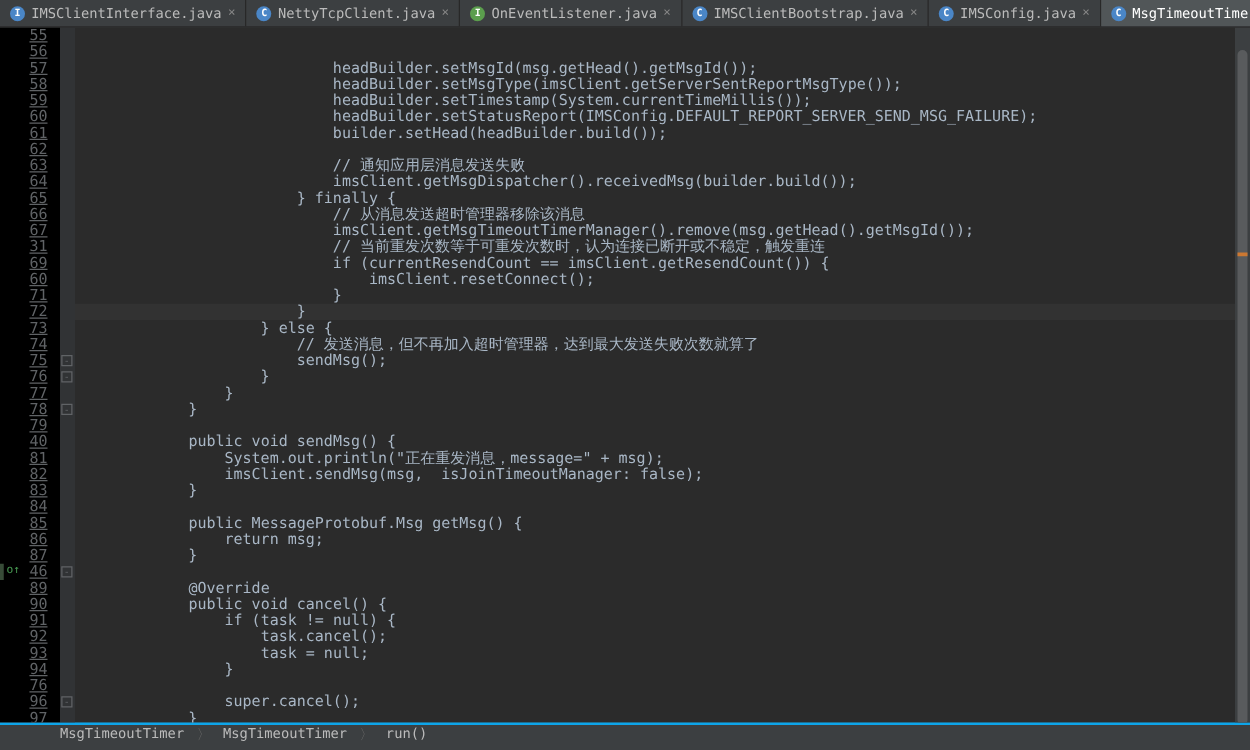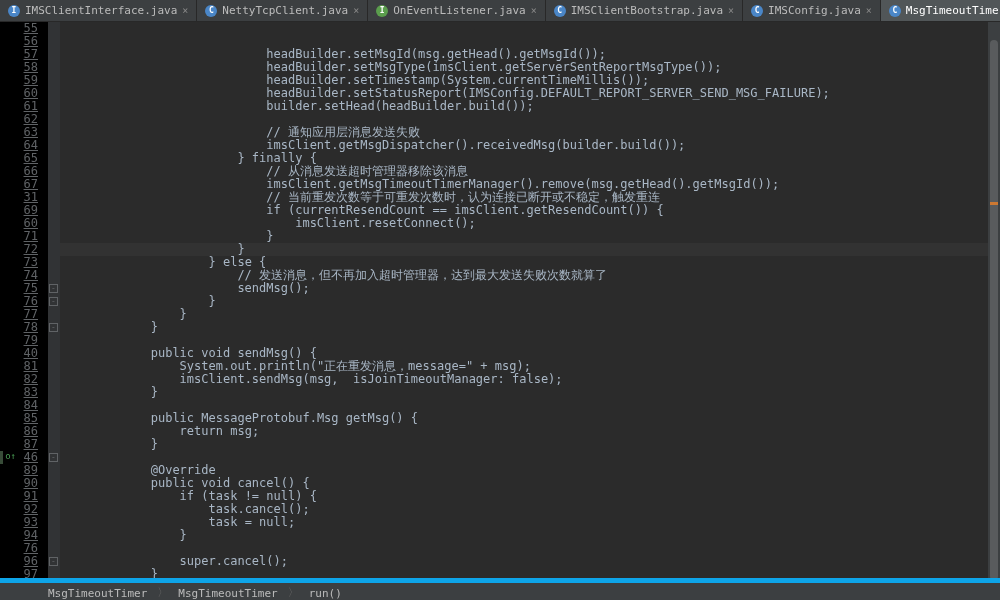--- a/index.html
+++ b/index.html
@@ -105,23 +105,23 @@
   }
   .err-mark {
     position: absolute;
     right: 2px;
     width: 8px; height: 3px;
     background: #cc7832;
   }
   .breadcrumb {
     height: 22px;
     background: #3c3f41;
-    border-top: 5px solid #0ea5e9;
-    display: flex;
-    align-items: flex-end;
+    border-top: 2px solid #0ea5e9;
+    display: flex;
+    align-items: flex-start;
     padding-left: 48px;
     color: #bbbbbb;
     font-size: 11px;
     gap: 10px;
     flex-shrink: 0;
   }
   .bc-sep { color: #666; }
   .gutter-icon {
     position: absolute;
     left: 4px;

